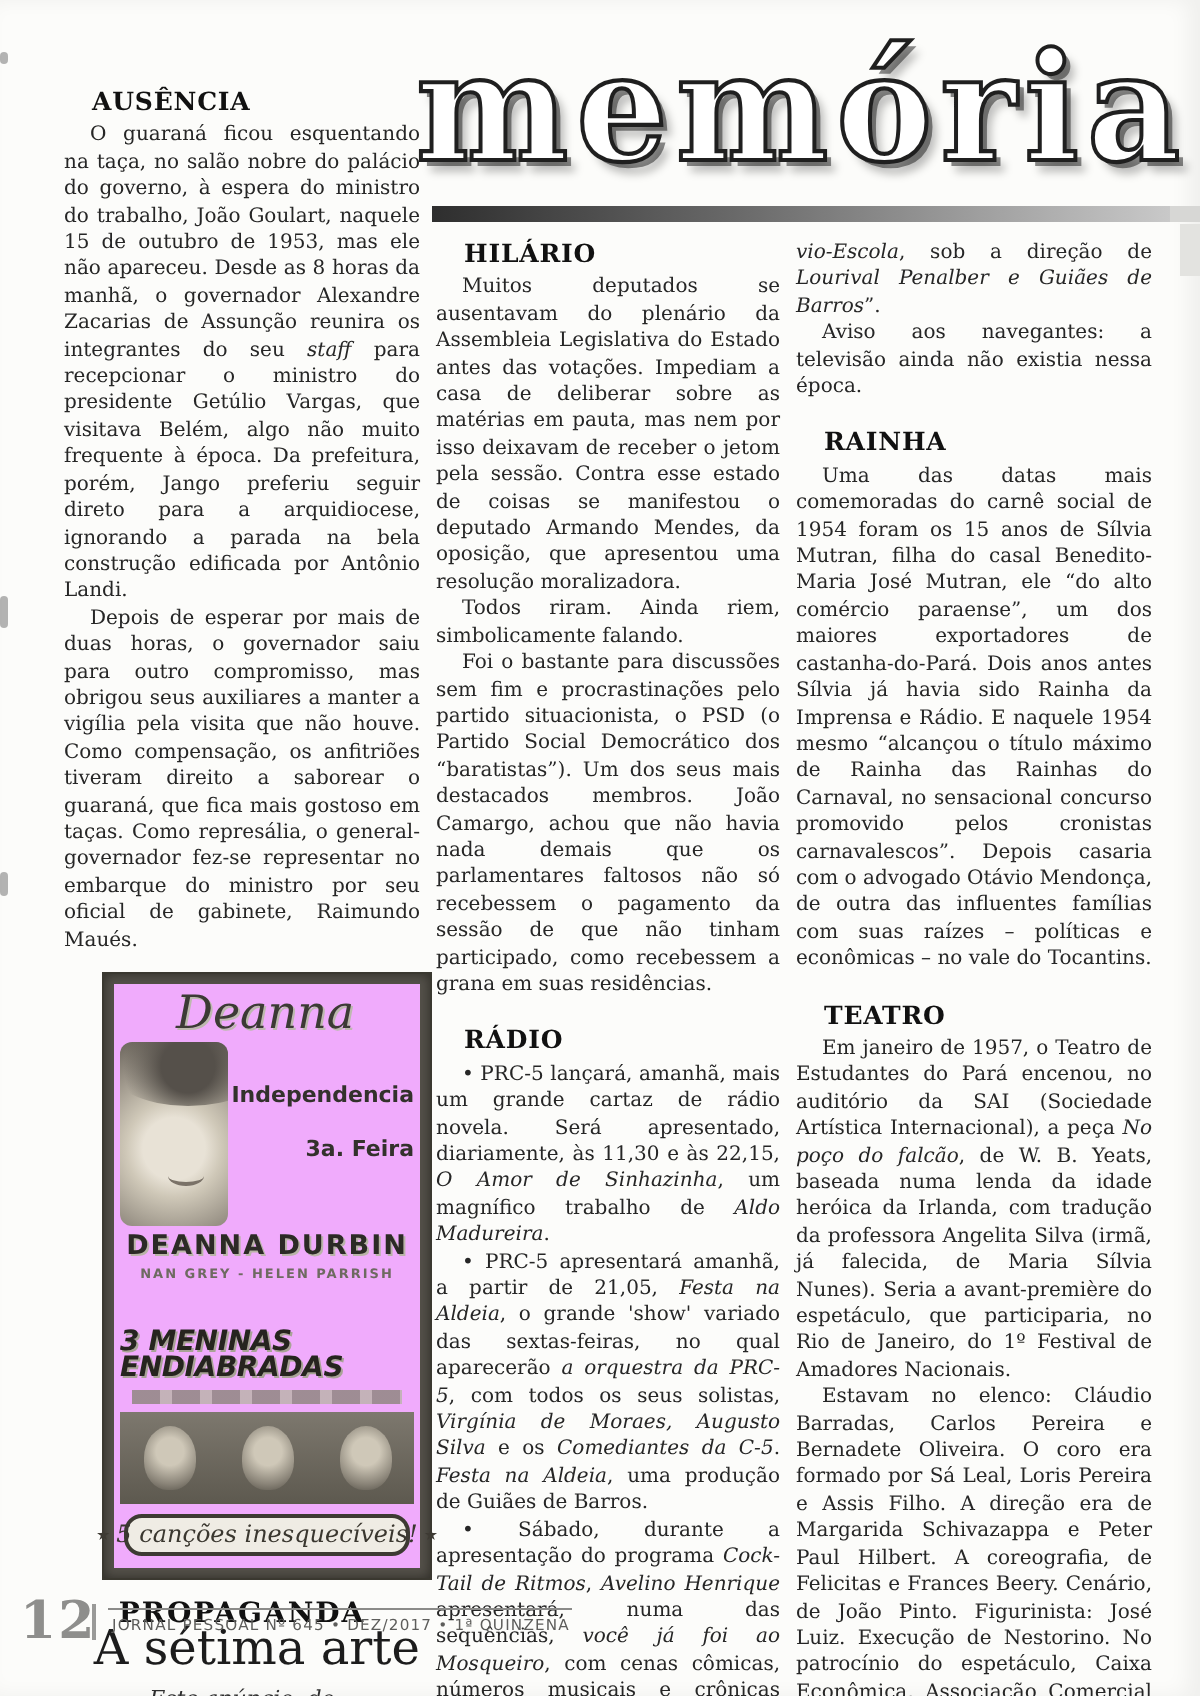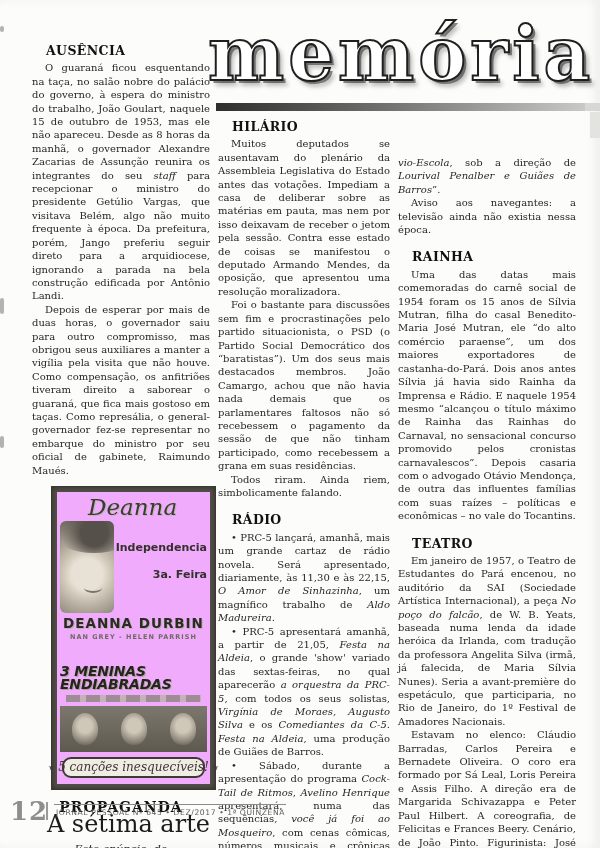--- a/index.html
+++ b/index.html
@@ -121,32 +121,32 @@
     </div>
 
     <div class="prop-head">PROPAGANDA</div>
     <div class="prop-title">A sétima arte</div>
     <div class="prop-caption">Este anúncio, do Independência, tem 70 anos. O cinema ficava na avenida Independência, atual Magalhães Barata. Ir ao cinema era a maior diversão.</div>
   </div>
 
   <div class="col col2">
     <h2 class="sec">HILÁRIO</h2>
     <p class="bp">Muitos deputados se ausentavam do plenário da Assembleia Legislativa do Estado antes das votações. Impediam a casa de deliberar sobre as matérias em pauta, mas nem por isso deixavam de receber o jetom pela sessão. Contra esse estado de coisas se manifestou o deputado Armando Mendes, da oposição, que apresentou uma resolução moralizadora.</p>
+    <p class="bp">Todos riram. Ainda riem, simbolicamente falando.</p>
     <p class="bp">Foi o bastante para discussões sem fim e procrastinações pelo partido situacionista, o PSD (o Partido Social Democrático dos “baratistas”). Um dos seus mais destacados membros. João Camargo, achou que não havia nada demais que os parlamentares faltosos não só recebessem o pagamento da sessão de que não tinham participado, como recebessem a grana em suas residências.</p>
-    <p class="bp">Todos riram. Ainda riem, simbolicamente falando.</p>
     <div class="gap"></div>
     <h2 class="sec">RÁDIO</h2>
     <p class="bp">• PRC-5 lançará, amanhã, mais um grande cartaz de rádio novela. Será apresentado, diariamente, às 11,30 e às 22,15, <i>O Amor de Sinhazinha</i>, um magnífico trabalho de <i>Aldo Madureira</i>.</p>
     <p class="bp">• PRC-5 apresentará amanhã, a partir de 21,05, <i>Festa na Aldeia</i>, o grande 'show' variado das sextas-feiras, no qual aparecerão <i>a orquestra da PRC-5</i>, com todos os seus solistas, <i>Virgínia de Moraes, Augusto Silva</i> e os <i>Comediantes da C-5</i>. <i>Festa na Aldeia</i>, uma produção de Guiães de Barros.</p>
     <p class="bp">• Sábado, durante a apresentação do programa <i>Cock-Tail de Ritmos</i>, <i>Avelino Henrique</i> apresentará, numa das sequências, <i>você já foi ao Mosqueiro</i>, com cenas cômicas, números musicais e crônicas sobre a aprazível vila balneária do Estado.</p>
 
   </div>
 
   <div class="col col3">
-    <p class="bp" style="text-indent:0;margin-top:36px;"><i>vio-Escola</i>, sob a direção de <i>Lourival Penalber e Guiães de Barros</i>”.</p>
+    <p class="bp" style="text-indent:0;"><i>vio-Escola</i>, sob a direção de <i>Lourival Penalber e Guiães de Barros</i>”.</p>
     <p class="bp">Aviso aos navegantes: a televisão ainda não existia nessa época.</p>
     <div class="gap"></div>
     <h2 class="sec">RAINHA</h2>
     <p class="bp">Uma das datas mais comemoradas do carnê social de 1954 foram os 15 anos de Sílvia Mutran, filha do casal Benedito-Maria José Mutran, ele “do alto comércio paraense”, um dos maiores exportadores de castanha-do-Pará. Dois anos antes Sílvia já havia sido Rainha da Imprensa e Rádio. E naquele 1954 mesmo “alcançou o título máximo de Rainha das Rainhas do Carnaval, no sensacional concurso promovido pelos cronistas carnavalescos”. Depois casaria com o advogado Otávio Mendonça, de outra das influentes famílias com suas raízes – políticas e econômicas – no vale do Tocantins.</p>
     <div class="gap"></div>
     <h2 class="sec">TEATRO</h2>
     <p class="bp">Em janeiro de 1957, o Teatro de Estudantes do Pará encenou, no auditório da SAI (Sociedade Artística Internacional), a peça <i>No poço do falcão</i>, de W. B. Yeats, baseada numa lenda da idade heróica da Irlanda, com tradução da professora Angelita Silva (irmã, já falecida, de Maria Sílvia Nunes). Seria a avant-première do espetáculo, que participaria, no Rio de Janeiro, do 1º Festival de Amadores Nacionais.</p>
     <p class="bp">Estavam no elenco: Cláudio Barradas, Carlos Pereira e Bernadete Oliveira. O coro era formado por Sá Leal, Loris Pereira e Assis Filho. A direção era de Margarida Schivazappa e Peter Paul Hilbert. A coreografia, de Felicitas e Frances Beery. Cenário, de João Pinto. Figurinista: José Luiz. Execução de Nestorino. No patrocínio do espetáculo, Caixa Econômica, Associação Comercial do Pará, G. M. Rocha e Irmão e Livraria Globo.</p>
 
   </div>

